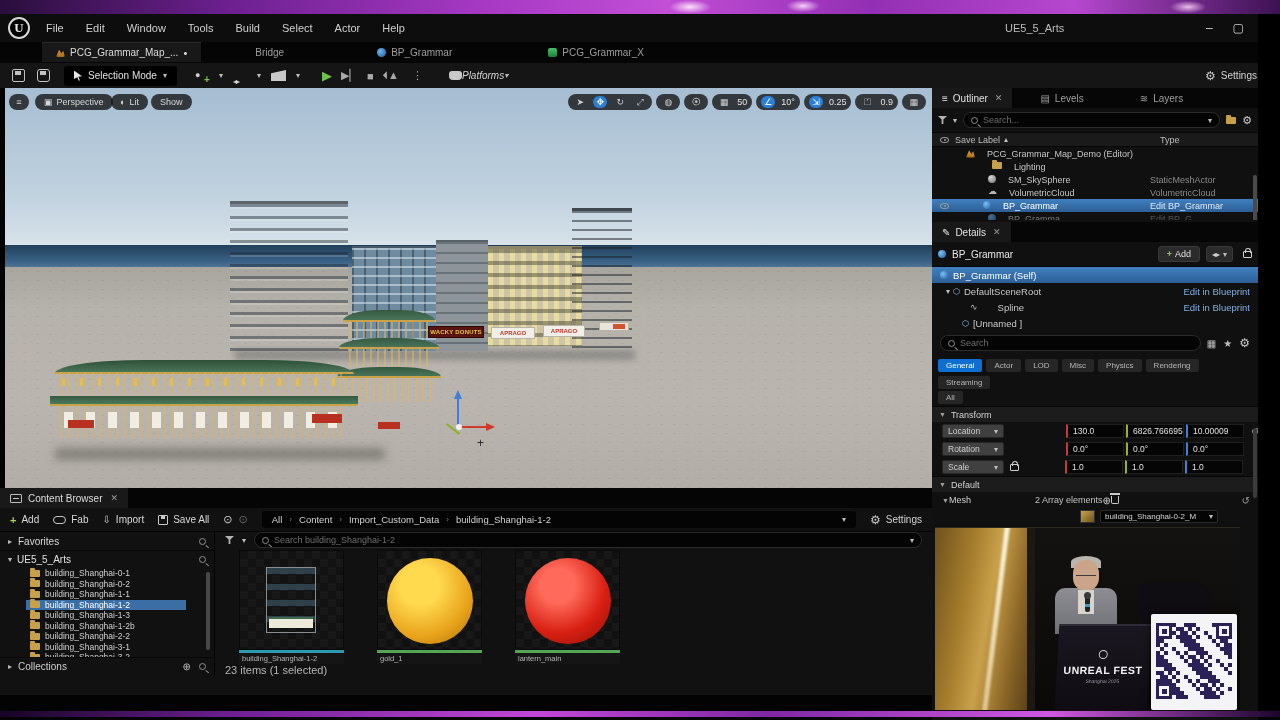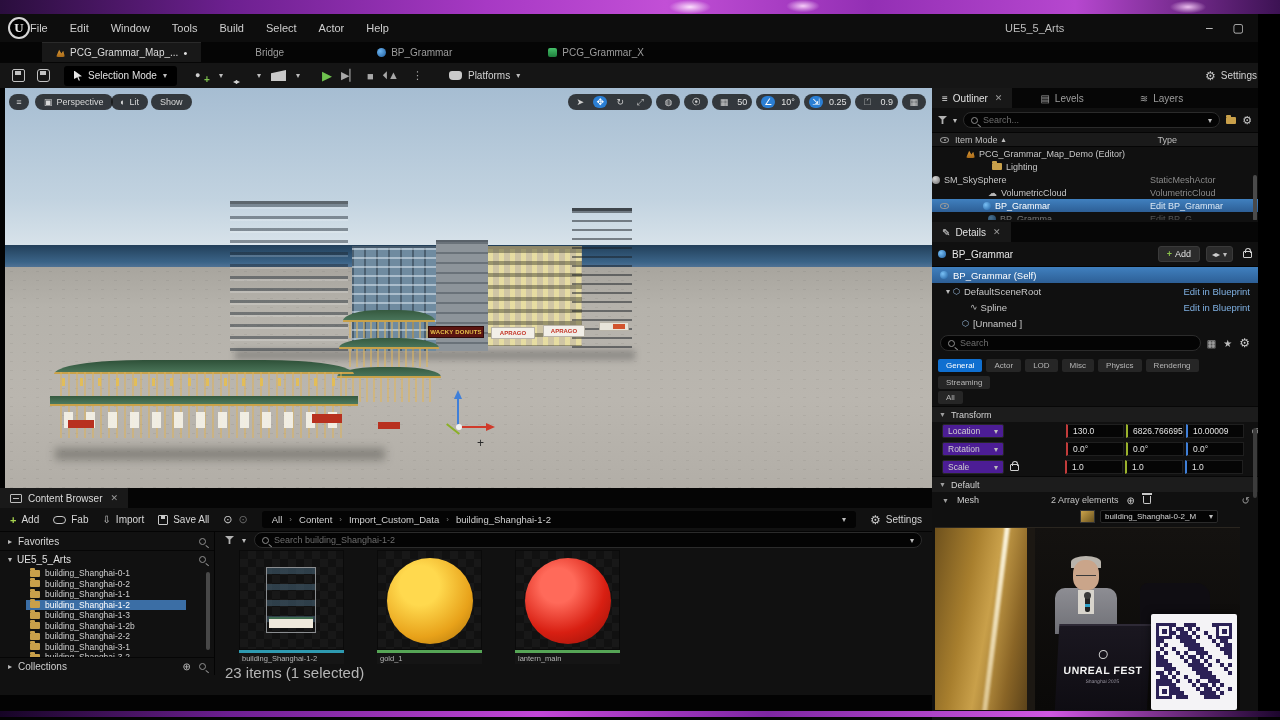--- a/index.html
+++ b/index.html
@@ -14,21 +14,21 @@
       radial-gradient(ellipse 24px 9px at 803px 6px, rgba(255,220,255,.9), transparent 70%),
       radial-gradient(ellipse 26px 9px at 1188px 7px, rgba(255,215,255,.85), transparent 70%),
       linear-gradient(90deg,#2a0e3d 0%,#6d2090 18%,#a739c4 38%,#c24fd6 52%,#932fb4 68%,#b647cf 84%,#3c1253 100%);
   }
   .bottom-glow { position:absolute; left:0; top:711px; width:1280px; height:6px;
     background:linear-gradient(90deg,#160425 0%,#6d1f92 18%,#c247d6 42%,#7e27a3 60%,#d058e2 82%,#1d062e 100%); }
 
   
   .menubar { position:absolute; left:0; top:14px; width:1280px; height:28px; background:#0d0d0d; display:flex; align-items:center; }
   .ue-logo { width:22px; height:22px; margin-left:8px; border-radius:50%; background:#000; border:2px solid #d6d6d6; color:#e8e8e8; font-size:13px; font-weight:bold; display:flex; align-items:center; justify-content:center; font-family:"Liberation Serif", serif; }
-  .menus { display:flex; margin-left:0; gap:22px; }
+  .menus { display:flex; margin-left:16px; gap:22px; }
   .menu-item { color:#cfcfcf; font-size:11px; cursor:default; }
   .win-title { position:absolute; left:1005px; top:0; height:28px; display:flex; align-items:center; color:#bdbdbd; font-size:11px; }
   .win-btns { position:absolute; right:6px; top:0; height:28px; display:flex; align-items:center; gap:20px; color:#cfcfcf; font-size:12px; }
   .win-btns span { cursor:default; }
 
   
   .tabbar { position:absolute; left:0; top:42px; width:1280px; height:20px; background:#050505; display:flex; align-items:stretch; }
   .atab { display:flex; align-items:center; gap:5px; padding:0 14px; font-size:10px; color:#9d9d9d; }
   .atab.active { background:#181818; color:#dcdcdc; margin-left:42px; border-top:1px solid #2a2a2a; }
   .tab-ico { width:9px; height:9px; display:inline-block; border-radius:2px; }
@@ -48,21 +48,21 @@
   .ico-addactor { width:14px; height:12px; position:relative; }
   .ico-addactor::before { content:"●"; color:#cfcfcf; font-size:9px; position:absolute; left:0; top:0; }
   .ico-addactor::after { content:"+"; color:#7fc24f; font-weight:bold; font-size:10px; position:absolute; right:-1px; bottom:-3px; }
   .ico-bpnode { width:14px; height:12px; position:relative; }
   .ico-bpnode::before { content:"◂▸"; color:#cfcfcf; font-size:8px; letter-spacing:-1px; }
   .ico-clap { width:15px; height:11px; background:#c9c9c9; clip-path:polygon(0 30%,100% 0,100% 100%,0 100%); position:relative; }
   .playset { display:flex; align-items:center; gap:9px; margin-left:22px; }
   .play { color:#6fc24e; font-size:13px; }
   .pctl { color:#a8a8a8; font-size:11px; }
   .kebab { color:#a8a8a8; font-size:11px; letter-spacing:0; margin-left:4px; }
-  .platforms { display:flex; align-items:center; gap:6px; margin-left:26px; color:#d2d2d2; font-size:10px; }
+  .platforms { display:flex; align-items:center; margin-left:26px; color:#d2d2d2; font-size:10px;font-style:italic; }
   .ico-pad { width:13px; height:9px; background:#c9c9c9; border-radius:3px 3px 4px 4px; }
   .tb-settings { position:absolute; right:14px; display:flex; align-items:center; gap:5px; color:#d2d2d2; font-size:10px; }
   .gear { font-size:12px; color:#c9c9c9; }
 
   
   .viewport { position:absolute; left:5px; top:88px; width:927px; height:400px; overflow:hidden;
     background:linear-gradient(180deg,#a6bdd2 0%,#c2d3e0 28%,#dde6ec 42%,#edf1f3 44%); }
   .sea { position:absolute; left:0; top:157px; width:100%; height:24px; background:linear-gradient(180deg,#223f59,#3a6387 70%,#58789a); }
   .ground { position:absolute; left:0; top:179px; width:100%; height:221px;
     background:linear-gradient(180deg,#a8a59e 0%,#b5b2ab 18%,#bab6af 60%,#b2aea7 100%);
@@ -140,21 +140,21 @@
   .mag { width:7px; height:7px; border:1.3px solid #8f8f8f; border-radius:50%; position:relative; flex:none; }
   .mag::after { content:""; position:absolute; left:6px; top:6px; width:4px; height:1.3px; background:#8f8f8f; transform:rotate(40deg); transform-origin:0 0; }
   .funnel { width:9px; height:8px; background:#b2b2b2; clip-path:polygon(0 0,100% 0,60% 45%,60% 100%,40% 100%,40% 45%); flex:none; }
   .ico-folder { width:10px; height:7px; background:#c9a04a; border-radius:1px; position:relative; flex:none; }
   .ico-folder::before { content:""; position:absolute; left:0; top:-2px; width:5px; height:2px; background:#c9a04a; border-radius:1px 1px 0 0; }
   .outl-head { display:flex; align-items:center; height:15px; background:#1a1a1a; border-top:1px solid #050505; border-bottom:1px solid #050505; font-size:9px; color:#bdbdbd; }
   .eye { width:9px; height:6px; border:1px solid #9a9a9a; border-radius:50%; position:relative; margin:0 6px 0 8px; flex:none; }
   .eye::after { content:""; position:absolute; left:2.5px; top:1px; width:2.5px; height:2.5px; background:#9a9a9a; border-radius:50%; }
   .outl-rows { position:relative; height:73px; overflow:hidden; }
   .orow { display:flex; align-items:center; height:13px; font-size:9px; color:#c6c6c6; }
-  .orow .lbl { display:flex; align-items:center; gap:4px; }
+  .orow .lbl { display:flex; align-items:flex-start; gap:12px; }
   .orow .typ { margin-left:auto; margin-right:26px; color:#8a8a8a; width:82px; text-align:left; flex:none; }
   .orow.sel { background:linear-gradient(180deg,#4080bf,#2d5f96); color:#fff; }
   .orow.sel .typ { color:#dce9f5; }
   .ico-sphere { width:8px; height:8px; border-radius:50%; background:radial-gradient(circle at 35% 30%, #d8d8d8, #6f6f6f); flex:none; }
   .ico-cloud { color:#b5b5b5; font-size:9px; line-height:6px; }
   .ico-bpc { width:8px; height:8px; border-radius:50%; background:radial-gradient(circle at 35% 35%, #79c0f5, #1f5d9e); flex:none; }
   .outl-scroll { position:absolute; right:1px; top:28px; width:4px; height:46px; background:#4a4a4a; border-radius:2px; }
   .outl-foot { height:18px; display:flex; align-items:center; padding-left:8px; color:#9a9a9a; font-size:9px; background:#141414; border-top:1px solid #040404; }
 
   .det-name { display:flex; align-items:center; height:24px; padding:0 6px; gap:6px; }
@@ -170,29 +170,29 @@
   .crow .lnk { margin-left:auto; margin-right:8px; color:#7fb0e2; }
   .ico-spline { color:#bdbdbd; font-size:9px; }
   .ico-scomp { color:#9fc3e8; font-size:8px; }
   .det-search-icons { display:flex; gap:7px; color:#bdbdbd; font-size:10px; align-items:center; }
   .cat-tabs { display:flex; gap:4px; padding:4px 6px 2px; flex-wrap:wrap; }
   .cat { height:13px; padding:0 8px; border-radius:2px; background:#262626; color:#b5b5b5; font-size:8px; display:flex; align-items:center; }
   .cat.active { background:#0f6fd0; color:#fff; }
   .sec-head { display:flex; align-items:center; height:16px; background:#1c1c1c; border-top:1px solid #070707; color:#d2d2d2; font-size:9px; gap:5px; padding-left:7px; }
   .sec-head .tri { font-size:7px; color:#9f9f9f; }
   .trow { display:flex; align-items:center; height:18px; padding-left:10px; gap:4px; }
-  .tlabel { width:62px; height:14px; background:#4c1d95; border:1px solid #262626; border-radius:2px; color:#cfcfcf; font-size:8.5px; display:flex; align-items:center; justify-content:space-between; padding:0 5px; flex:none; }
+  .tlabel { width:62px; height:14px; background:#404040; border:1px solid #262626; border-radius:2px; color:#cfcfcf; font-size:8.5px; display:flex; align-items:center; justify-content:space-between; padding:0 5px; flex:none; }
   .vals { display:flex; gap:2px; margin-left:58px; }
   .trow .vals { }
   .vbox { width:58px; height:14px; background:#050505; border:1px solid #1f1f1f; color:#e2e2e2; font-size:8.5px; display:flex; align-items:center; padding-left:5px; }
   .vbox.x { border-left:2px solid #c23b3b; }
   .vbox.y { border-left:2px solid #9ab22b; }
   .vbox.z { border-left:2px solid #3f7fd9; }
   .reset { color:#9a9a9a; font-size:10px; margin-left:3px; }
-  .mesh-row { display:flex; align-items:center; height:16px; padding-left:10px; color:#cfcfcf; font-size:9px; gap:8px; }
+  .mesh-row { display:flex; align-items:center; height:16px; padding-left:10px; color:#cfcfcf; font-size:9px; gap:0; }
   .mesh-count { margin-left:64px; color:#c2c2c2; }
   .mico { color:#c9c9c9; font-size:10px; }
   .trash { width:8px; height:8px; border:1.2px solid #c9c9c9; border-top:none; border-radius:0 0 2px 2px; position:relative; }
   .trash::before { content:""; position:absolute; left:-2px; top:-3px; width:10px; height:1.5px; background:#c9c9c9; }
   .mesh-item { display:flex; align-items:center; gap:5px; padding-left:148px; height:17px; }
   .mthumb { width:15px; height:13px; background:linear-gradient(135deg,#caa24a,#6b5420); border:1px solid #333; }
   .mdrop { width:118px; height:13px; background:#040404; border:1px solid #2a2a2a; border-radius:2px; color:#d6d6d6; font-size:8px; display:flex; align-items:center; justify-content:space-between; padding:0 4px; }
   .rp-scroll { position:absolute; right:1px; top:340px; width:4px; height:70px; background:#3c3c3c; border-radius:2px; }
 
   
@@ -241,21 +241,21 @@
   .sph.white { background:radial-gradient(circle at 38% 32%, #ffffff 0 30%, #d8d8d8 65%, #9f9f9f); }
   .sph.yellow { background:radial-gradient(circle at 38% 32%, #ffd94e 0 25%, #e8a21a 65%, #a66d08); }
   .sph.red { background:radial-gradient(circle at 38% 32%, #ff6a5a 0 22%, #d81f12 60%, #8e0f06); }
   .mini-bld1 { position:absolute; left:26px; top:16px; width:50px; height:66px; background:linear-gradient(90deg,#cfd2d4,#f2f3f4 55%,#c4c7c9);
      background-image:repeating-linear-gradient(180deg, rgba(70,100,120,.55) 0 6px, transparent 6px 16px); border:1px solid #8a8d90; }
   .mini-bld1::after { content:""; position:absolute; left:2px; bottom:4px; width:44px; height:9px; background:#efe9dc; border-top:2px solid #3f6b4f; }
   .mini-bld2 { position:absolute; left:28px; top:12px; width:48px; height:74px; background:linear-gradient(180deg,#54412a,#6d5433);
      background-image:repeating-linear-gradient(180deg, rgba(222,178,88,.65) 0 3px, rgba(30,22,12,.7) 3px 12px); border:1px solid #2c2217; }
   .mini-bld2::before { content:""; position:absolute; left:-4px; top:-5px; width:56px; height:8px; background:#3f6b8f; border-radius:40% 40% 0 0; }
   .mini-bld2::after { content:""; position:absolute; left:2px; bottom:8px; width:44px; height:10px; background:#ece6d8; border-top:2px solid #b8301f; }
-  .cb-status { height:20px; display:flex; align-items:center; padding-left:10px; color:#b5b5b5; font-size:15px; }
+  .cb-status { height:20px; display:flex; align-items:center; padding-left:10px; color:#b5b5b5; font-size:11px; }
 
   
   .webcam { position:absolute; left:935px; top:527px; width:305px; height:183px; background:#0d0b09; overflow:hidden; border-top:1px solid #2a2620; z-index:20; }
   .wc-gold { position:absolute; left:0; top:0; width:92px; height:100%; background:linear-gradient(100deg,#6e511d 0%,#a87f2e 35%,#c9a04a 55%,#8a6526 80%,#5c431a 100%); }
   .wc-streak { position:absolute; left:58px; top:-10px; width:5px; height:210px; background:linear-gradient(180deg,rgba(255,250,230,.95),rgba(255,240,200,.55)); transform:rotate(7deg); filter:blur(1px); }
   .wc-gold2 { position:absolute; left:92px; top:0; width:8px; height:100%; background:#1c1813; }
   .wc-dark { position:absolute; left:100px; top:0; right:0; bottom:0; background:linear-gradient(180deg,#141210,#0a0908); }
   .wc-shadow-figure { position:absolute; left:205px; top:55px; width:70px; height:50px; background:#0f0d12; border-radius:8px 14px 0 0; }
   .head { position:absolute; left:138px; top:32px; width:26px; height:30px; background:#caa58a; border-radius:45% 45% 40% 40%; }
   .hair { position:absolute; left:136px; top:28px; width:30px; height:12px; background:#b9b4ac; border-radius:50% 50% 0 0; }
@@ -476,38 +476,38 @@
       <div class="search">
         <span class="mag"></span>
         <input placeholder="Search..." style="">
         <span class="chev">▾</span>
       </div>
       <span class="ico-folder"></span>
       <span class="gear" style="font-size:11px;">⚙</span>
     </div>
     <div class="outl-head">
       <span class="eye"></span>
-      <span>Item Mode</span>
+      <span>Save Label</span>
       <span class="chev" style="margin-left:4px;">▴</span>
       <span style="margin-left:152px;">Type</span>
     </div>
     <div class="outl-rows">
       <div class="orow" style="padding-left:34px;">
         <span class="lbl">
             <span class="tab-ico lvl"></span>
             <span>PCG_Grammar_Map_Demo (Editor)</span>
           </span>
       </div>
       <div class="orow" style="padding-left:60px;">
         <span class="lbl">
             <span class="ico-folder"></span>
             <span>Lighting</span>
           </span>
       </div>
-      <div class="orow" style="">
+      <div class="orow" style="padding-left:56px;">
         <span class="lbl">
             <span class="ico-sphere"></span>
             <span>SM_SkySphere</span>
           </span>
         <span class="typ">StaticMeshActor</span>
       </div>
       <div class="orow" style="padding-left:56px;">
         <span class="lbl">
             <span class="ico-cloud">☁</span>
             <span>VolumetricCloud</span>
@@ -555,21 +555,21 @@
         <span>BP_Grammar (Self)</span>
       </div>
       <div class="crow" style="padding-left:14px;">
         <span class="chev" style="margin-right:3px;">▾</span>
         <span class="ico-scomp">⬡</span>
         <span style="margin-left:4px;">DefaultSceneRoot</span>
         <span class="lnk">Edit in Blueprint</span>
       </div>
       <div class="crow" style="padding-left:38px;">
         <span class="ico-spline">∿</span>
-        <span style="margin-left:3px;">Spline</span>
+        <span style="margin-left:20px;">Spline</span>
         <span class="lnk">Edit in Blueprint</span>
       </div>
       <div class="crow" style="padding-left:30px;">
         <span class="ico-scomp">⬡</span>
         <span style="margin-left:4px;">[Unnamed ]</span>
       </div>
     </div>
     <div class="searchrow" style="padding:4px 8px;">
       <div class="search">
         <span class="mag"></span>

